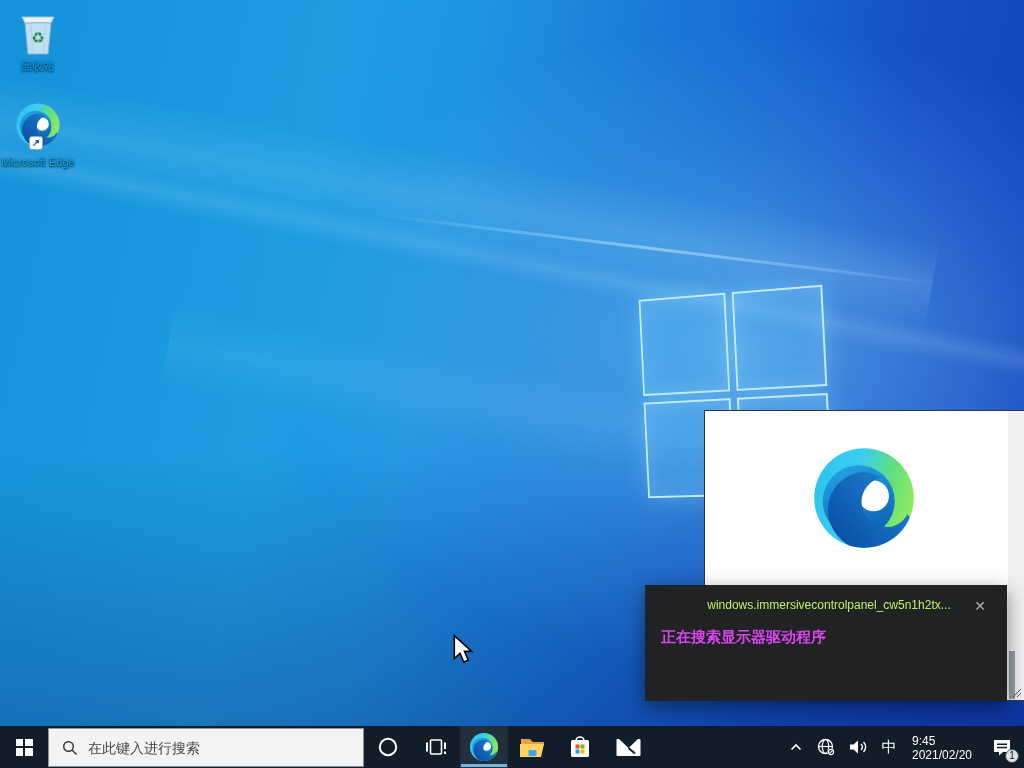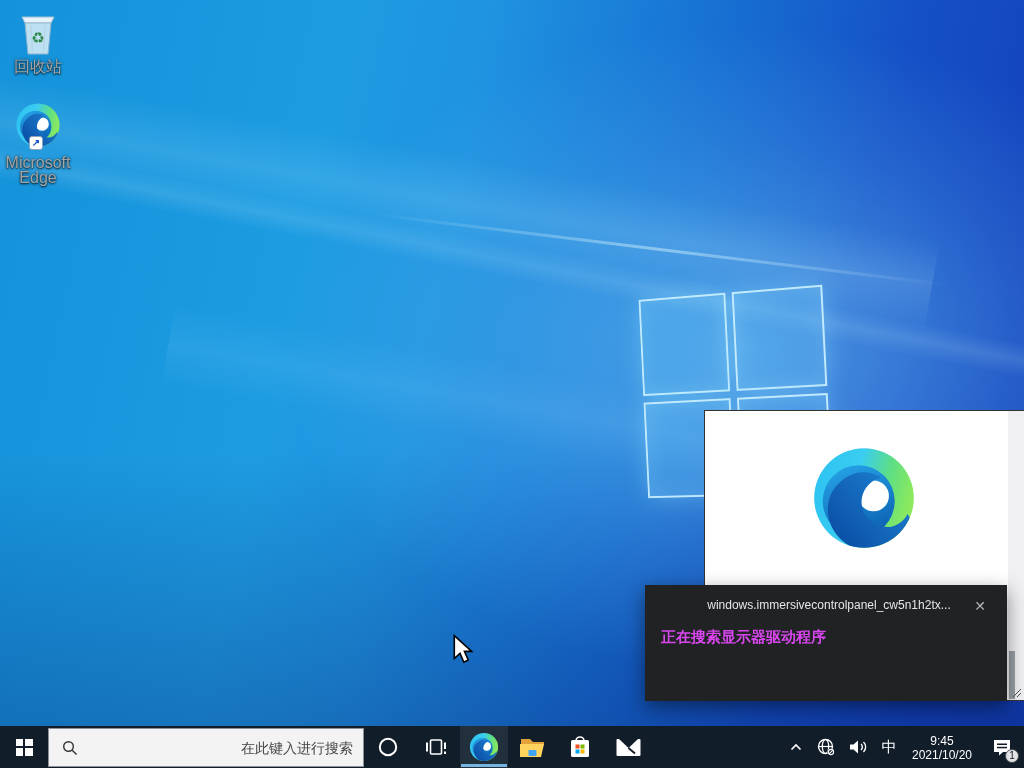--- a/index.html
+++ b/index.html
@@ -27,65 +27,65 @@
 
   .win-logo { position:absolute; left:630px; top:286px; width:198px; height:208px;
     transform:perspective(900px) rotateY(-14deg) rotate(-3deg); transform-origin:90% 50%;
     display:grid; grid-template-columns:1fr 1fr; grid-template-rows:1fr 1fr; gap:7px; }
   .win-logo .pane { border:2px solid rgba(205,242,255,0.9); background:rgba(110,205,252,0.22);
     box-shadow:0 0 22px rgba(150,225,255,0.35), inset 0 0 30px rgba(190,240,255,0.18); }
 
   
   .desk-icon { position:absolute; width:76px; text-align:center; cursor:default; }
   .desk-icon .glyph { display:block; margin:0 auto; }
-  .desk-icon .label { margin-top:3px; color:#a3a3a3; font-size:16px; line-height:15px;
+  .desk-icon .label { margin-top:3px; color:#0ea5e9; font-size:11px; line-height:15px;
     text-shadow:0 1px 2px rgba(0,0,0,0.85), 0 0 3px rgba(0,0,0,0.5); }
   .icon-recycle { left:0; top:10px; }
   .icon-edge-desk { left:0; top:102px; }
   .edge-badge { position:absolute; left:14px; bottom:-2px; width:14px; height:14px; background:#fff;
     border:1px solid #8fa6b8; border-radius:3px; font-size:10px; line-height:12px; color:#1e56c8; font-weight:bold; }
 
   
   .edge-window { position:absolute; left:704px; top:410px; width:321px; height:291px;
     background:#fff; border:1px solid #333; }
   .edge-window .logo-wrap { position:absolute; left:106px; top:34px; width:106px; height:106px; }
   .ew-scrollbar { position:absolute; right:0; top:0; bottom:0; width:16px; background:#f0f0f2; }
   .ew-thumb { position:absolute; left:1px; top:240px; width:6px; height:48px; background:#9aa0a6; }
   .ew-grip { position:absolute; right:3px; bottom:3px; width:8px; height:8px;
     background:linear-gradient(135deg, transparent 45%, #555 45%, #555 55%, transparent 55%, transparent 70%, #555 70%, #555 80%, transparent 80%); }
 
   
   .toast { position:absolute; left:645px; top:585px; width:362px; height:116px;
     background:#202224; color:#fff; box-shadow:0 6px 18px rgba(0,0,0,0.45); }
   .toast-header { position:relative; height:40px; display:flex; align-items:center; justify-content:center; }
-  .toast-appname { font-size:12px; color:#e5e5e5; max-width:300px; white-space:nowrap; overflow:hidden;margin-left:6px; }
+  .toast-appname { font-size:12px; color:#bef264; max-width:300px; white-space:nowrap; overflow:hidden;margin-left:6px; }
   .toast-close { position:absolute; right:18px; top:12px; width:18px; height:18px; font-size:14px;
     color:#b0b0b0; text-align:center; line-height:18px; cursor:default; }
   .toast-body-wrap { padding:2px 16px 0 16px; }
   .toast-title { font-size:15px; font-weight:bold; color:#d946ef; line-height:20px; }
   .toast-text { font-size:15px; color:#a2a2a2; line-height:20px; margin-top:1px; }
 
   
   .taskbar { position:absolute; left:0; top:726px; width:1024px; height:42px;
     background:#121d2a; display:flex; align-items:stretch; z-index:50; }
   .tb-tile { width:48px; display:flex; align-items:center; justify-content:center; position:relative; }
   .start-grid { width:17px; height:17px; display:grid; grid-template-columns:1fr 1fr; grid-template-rows:1fr 1fr; gap:2px; }
   .start-grid span { background:#fff; }
   .search-box { width:316px; margin:2px 0 1px 0; background:#f3f3f3; border:1px solid #8a9199;
     display:flex; align-items:center; padding:0 10px 0 13px; }
   .search-box input { flex:1; border:none; outline:none; background:transparent; font-size:14px;
-    color:#222; font-family:"Liberation Sans", sans-serif;text-align:right; }
+    color:#222; margin-left:10px; font-family:"Liberation Sans", sans-serif; }
   .search-box input::placeholder { color:#454545; opacity:1; }
   .edge-tile { background:#222f3d; }
   .edge-underline { position:absolute; left:1px; right:1px; bottom:1px; height:3px; background:#76b5e0; }
   .tb-spacer { flex:1; }
   .tray-item { display:flex; align-items:center; justify-content:center; color:#fff; position:relative; }
   .tray-chevron { width:28px; } .tray-globe { width:32px; } .tray-vol { width:32px; }
   .tray-ime { width:30px; font-size:15px; }
-  .tray-clock { width:76px; text-align:center; font-size:12px; line-height:14px; padding-top:1px; }
+  .tray-clock { width:76px; text-align:left; font-size:12px; line-height:14px; padding-top:1px; }
   .tray-action { width:44px; }
   .tray-badge { position:absolute; right:5px; bottom:5px; width:14px; height:14px; border-radius:50%;
     background:#dfe3e8; border:1px solid #4a4a4a; color:#111; font-size:10px; line-height:12px; text-align:center; }
 
   
   .cursor { position:absolute; left:452px; top:634px; z-index:99; pointer-events:none; }
 </style>
 </head>
 <body>
 
@@ -270,21 +270,21 @@
         <path d="M13,6 a4,4 0 0 1 0,6" fill="none" stroke="#fff" stroke-width="1.4"></path>
         <path d="M15.5,4 a7,7 0 0 1 0,10" fill="none" stroke="#fff" stroke-width="1.4"></path>
       </svg>
     </div>
 
     <div class="tray-item tray-ime">中</div>
 
     <div class="tray-item tray-clock">
       <div>
         <div>9:45</div>
-        <div>2021/10/20</div>
+        <div>2021/02/20</div>
       </div>
     </div>
 
     <div class="tray-item tray-action">
       <svg width="22" height="22" viewBox="0 0 22 22">
         <path d="M3,4 h16 v12 h-7 l-4,3.5 V16 h-5 Z" fill="#fff"></path>
         <rect x="6" y="7.5" width="10" height="1.5" fill="#121d2a"></rect>
         <rect x="6" y="10.8" width="10" height="1.5" fill="#121d2a"></rect>
       </svg>
       <span class="tray-badge">1</span>

